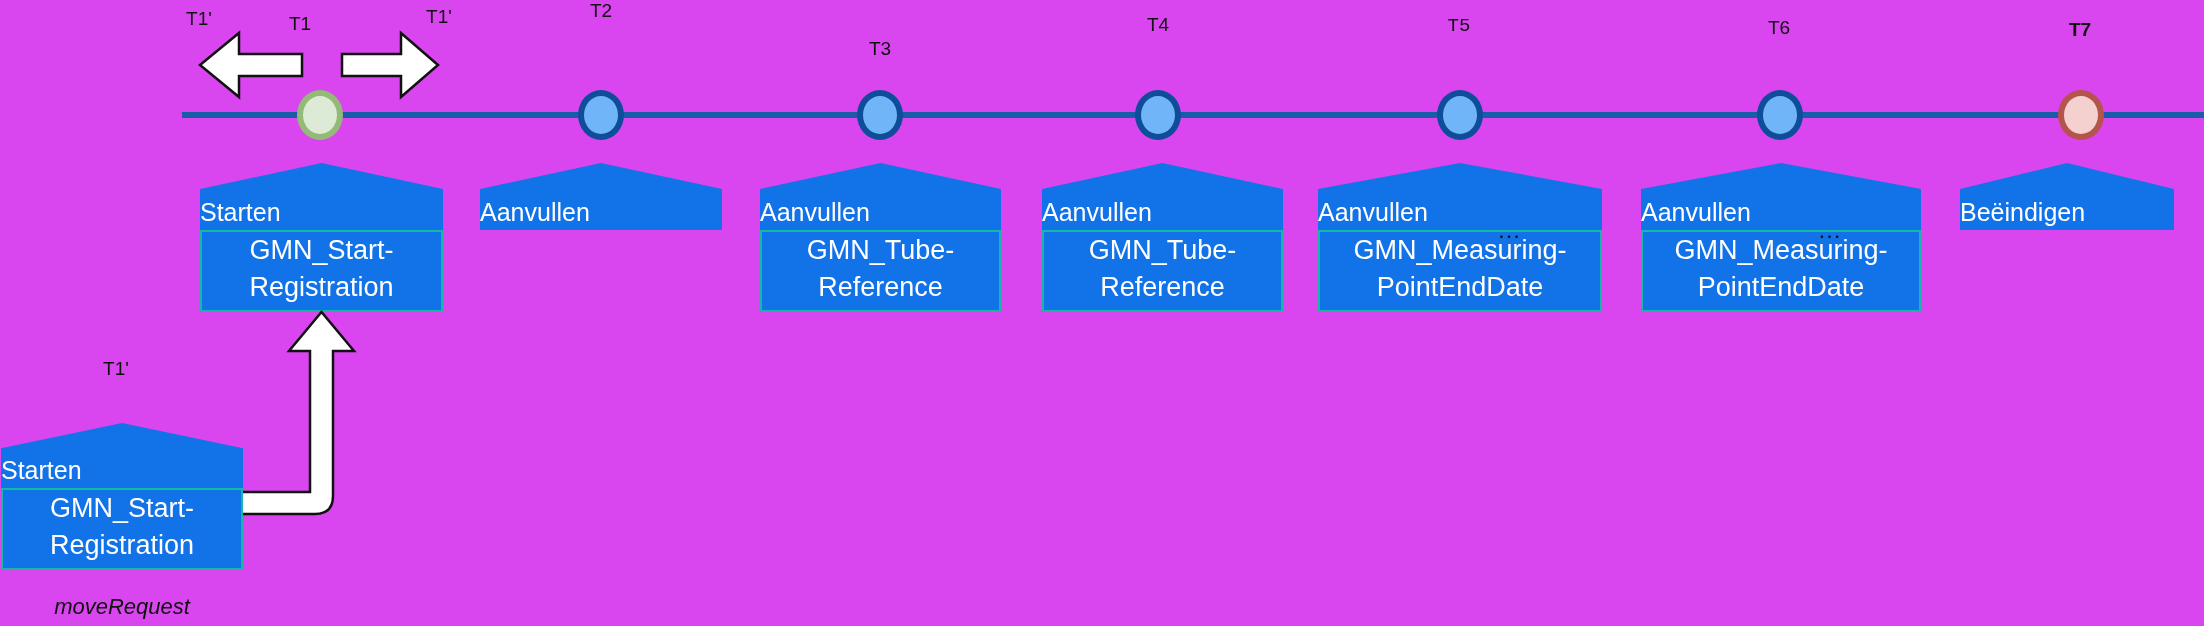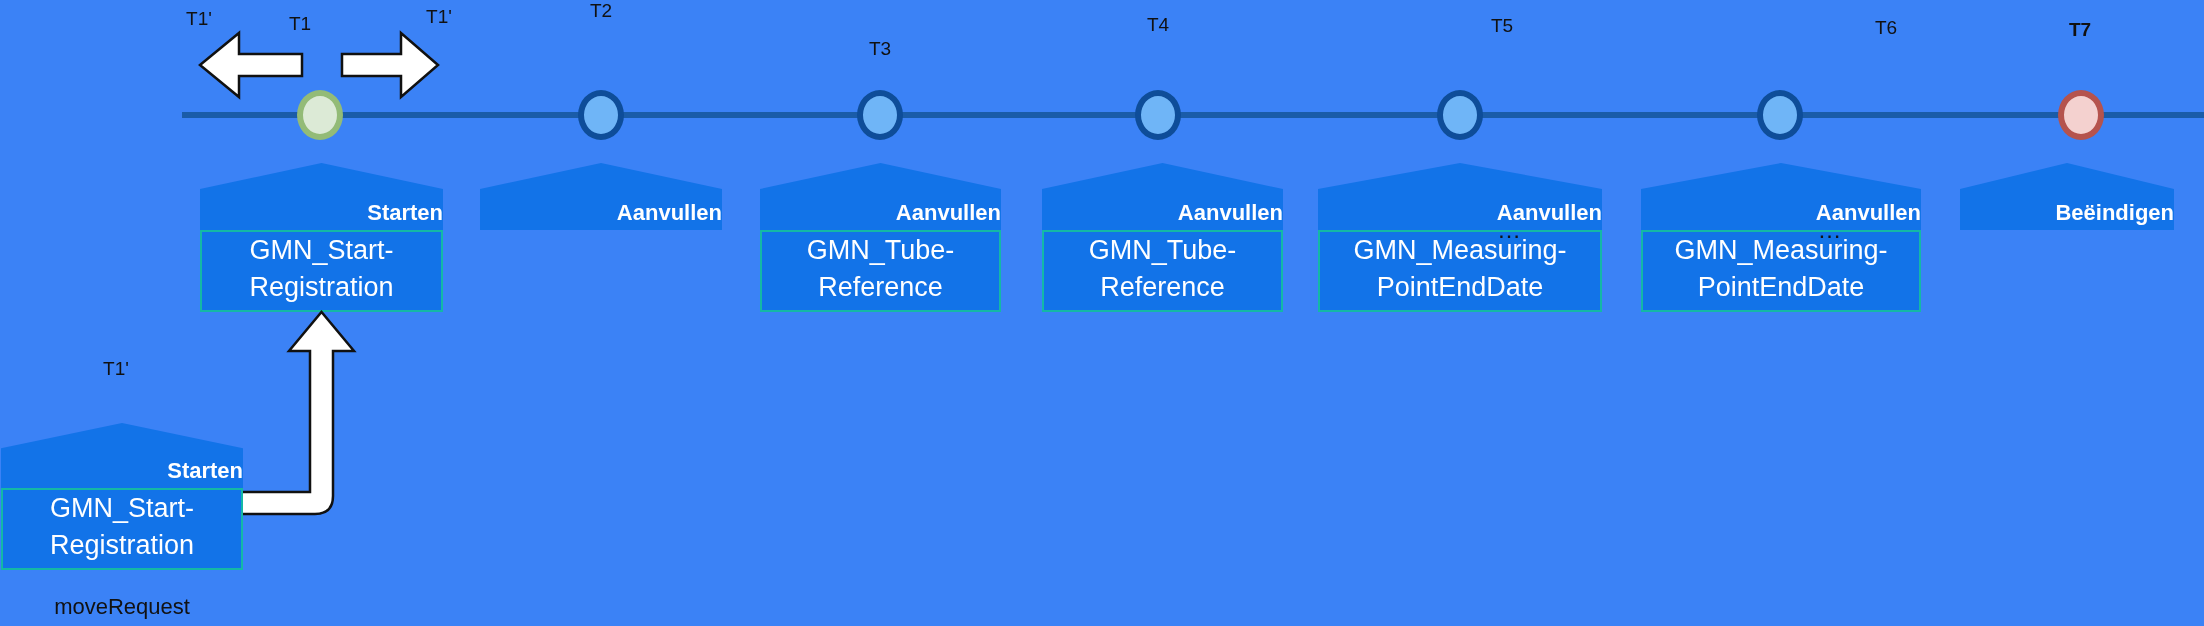--- a/index.html
+++ b/index.html
@@ -1,51 +1,51 @@
 <!DOCTYPE html>
 <html><head>
 <meta charset="utf-8">
 <style>
   html,body{margin:0;padding:0;background:#ffffff;}
   .canvas{
-    position:relative;width:2204px;height:626px;background:#3b82f6;overflow:hidden;
+    position:relative;width:2204px;height:626px;background:#d946ef;overflow:hidden;
     font-family:"Liberation Sans", sans-serif;color:#111;
   }
   .timeline-line{position:absolute;left:182px;top:112px;width:2022px;height:6px;background:#1A5CA8;}
   .tick-label{position:absolute;transform:translateX(-50%);font-size:19px;color:#111;white-space:nowrap;}
   .node{position:absolute;transform:translate(-50%,-50%);width:34px;height:38px;border-radius:50%;border:6px solid;}
   .node.green{background:#DCEAD6;border-color:#93BB77;}
   .node.blue{background:#6FB5F7;border-color:#0E4D99;}
   .node.red{background:#F4D1CF;border-color:#B5534D;}
   .event{position:absolute;top:163px;}
   .event .roof{position:relative;height:67px;}
   .event .roof svg{position:absolute;left:0;top:0;width:100%;height:100%;display:block;}
-  .roof-label{position:absolute;bottom:5px;left:0;width:100%;text-align:right;color:#ffffff;font-size:22px;line-height:25px;white-space:nowrap;font-weight:bold;}
+  .roof-label{position:absolute;bottom:5px;left:0;width:100%;text-align:left;color:#ffffff;font-size:25px;line-height:25px;white-space:nowrap;}
   .dots{position:absolute;bottom:-6px;left:63%;color:#111;font-size:24px;line-height:12px;letter-spacing:1px;}
   .event-body{height:82px;background:#1273E8;border:2px solid #14b8a6;box-sizing:border-box;
     color:#ffffff;font-size:27px;line-height:37px;text-align:center;white-space:nowrap;}
   .bottom-group .event{top:423px;}
-  .caption{position:absolute;transform:translateX(-50%);font-size:22px;color:#111;white-space:nowrap;}
+  .caption{position:absolute;transform:translateX(-50%);font-size:22px;color:#111;white-space:nowrap;font-style:italic;}
   .overlay{position:absolute;left:0;top:0;pointer-events:none;}
 </style>
 </head>
 <body>
 
 <div class="canvas">
 
   <div class="timeline-line"></div>
 
   <span class="tick-label" style="left:199px;top:8px;">T1'</span>
   <span class="tick-label" style="left:300px;top:13px;">T1</span>
   <span class="tick-label" style="left:439px;top:6px;">T1'</span>
   <span class="tick-label" style="left:601px;top:0;">T2</span>
   <span class="tick-label" style="left:880px;top:13px;margin-top:25px;">T3</span>
   <span class="tick-label" style="left:1158px;top:14px;">T4</span>
-  <span class="tick-label" style="left:1502px;top:15px;">T5</span>
-  <span class="tick-label" style="left:1886px;top:17px;text-align:right;">T6</span>
+  <span class="tick-label" style="left:1459px;top:15px;font-family:Liberation Mono, monospace;">T5</span>
+  <span class="tick-label" style="left:1779px;top:17px;text-align:right;">T6</span>
   <span class="tick-label" style="left:2080px;top:19px;font-weight:bold;">T7</span>
 
   <div class="node green" style="left:320px;top:115px;"></div>
   <div class="node blue" style="left:601px;top:115px;"></div>
   <div class="node blue" style="left:880px;top:115px;"></div>
   <div class="node blue" style="left:1158px;top:115px;"></div>
   <div class="node blue" style="left:1460px;top:115px;"></div>
   <div class="node blue" style="left:1780px;top:115px;"></div>
   <div class="node red" style="left:2081px;top:115px;"></div>
 

